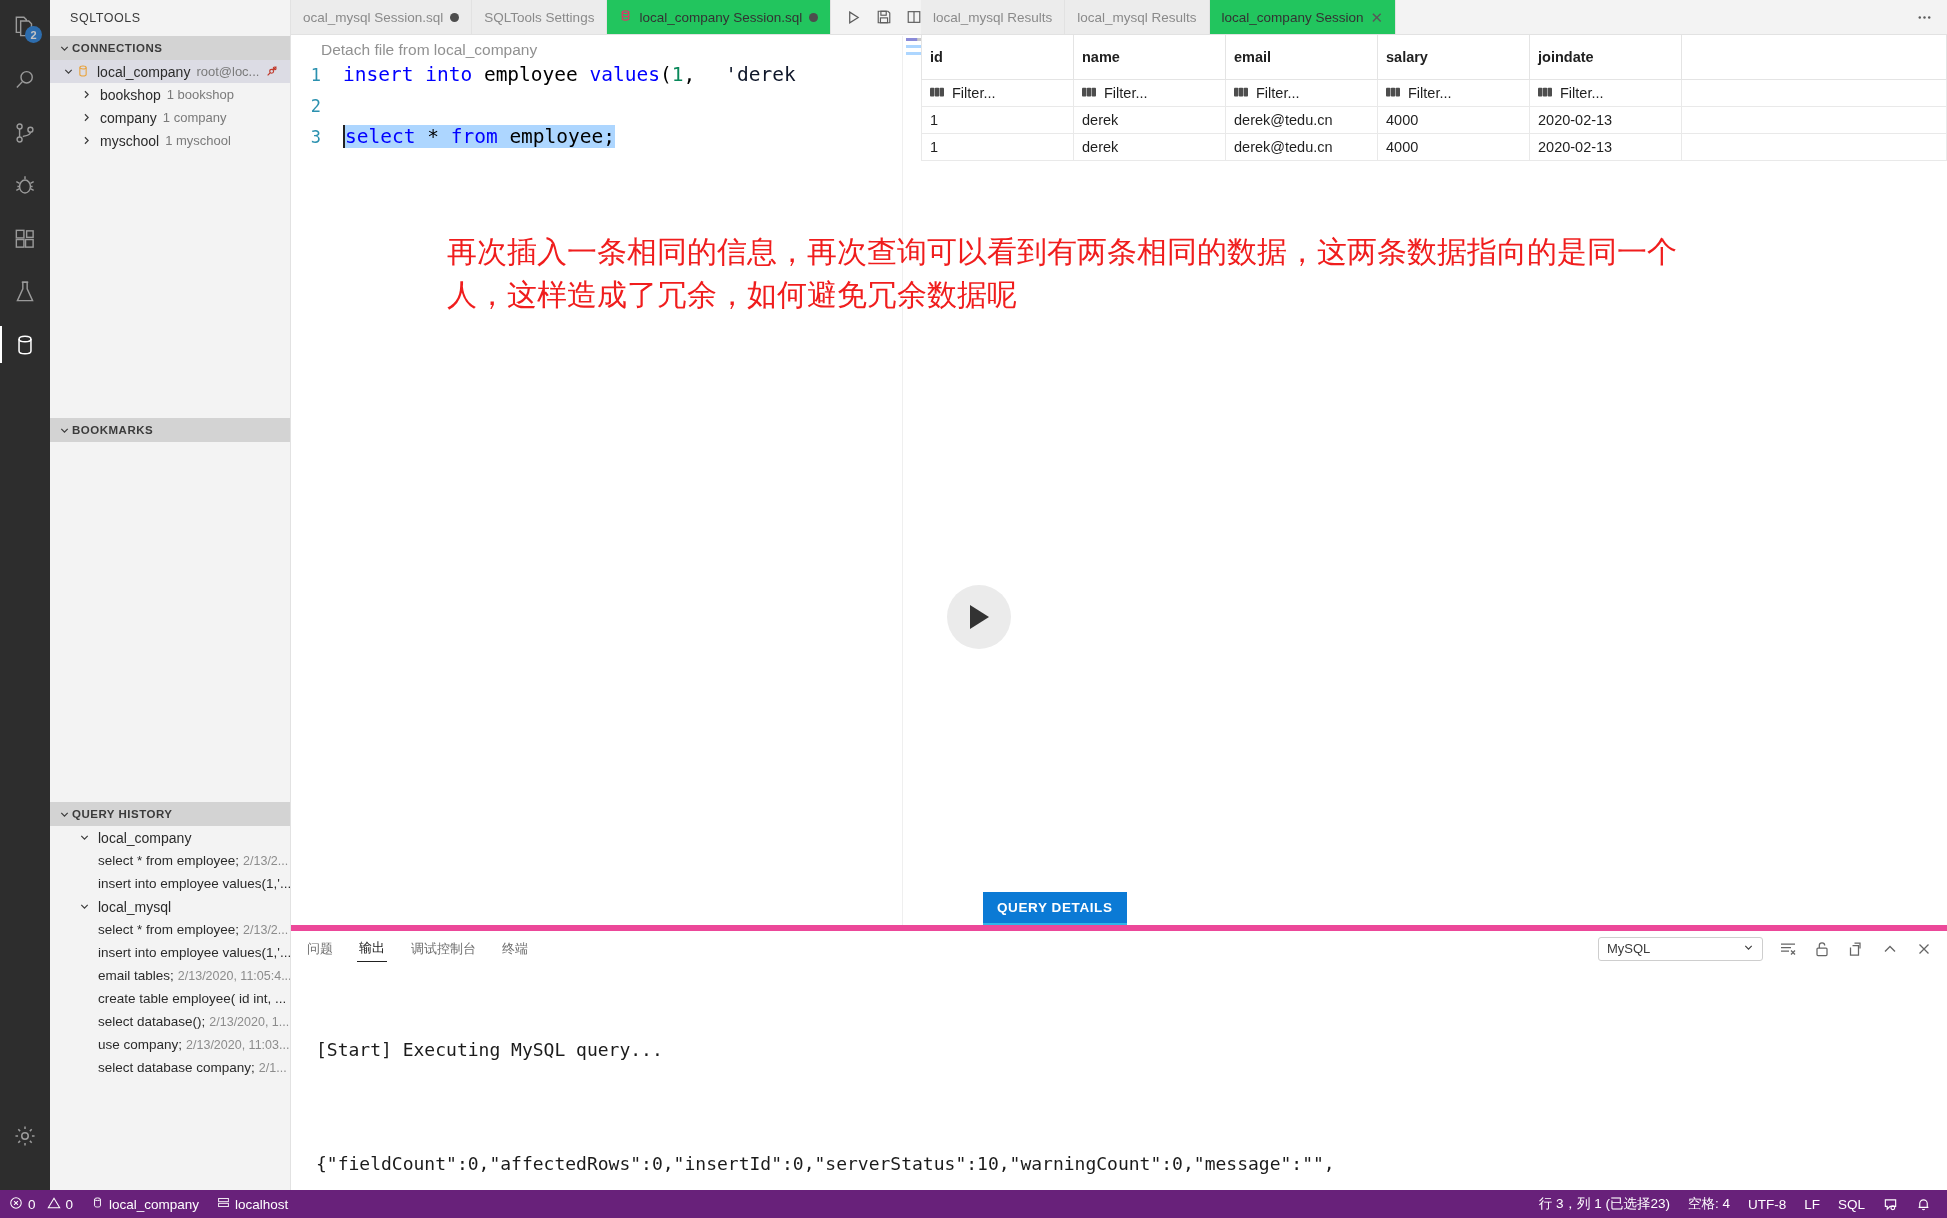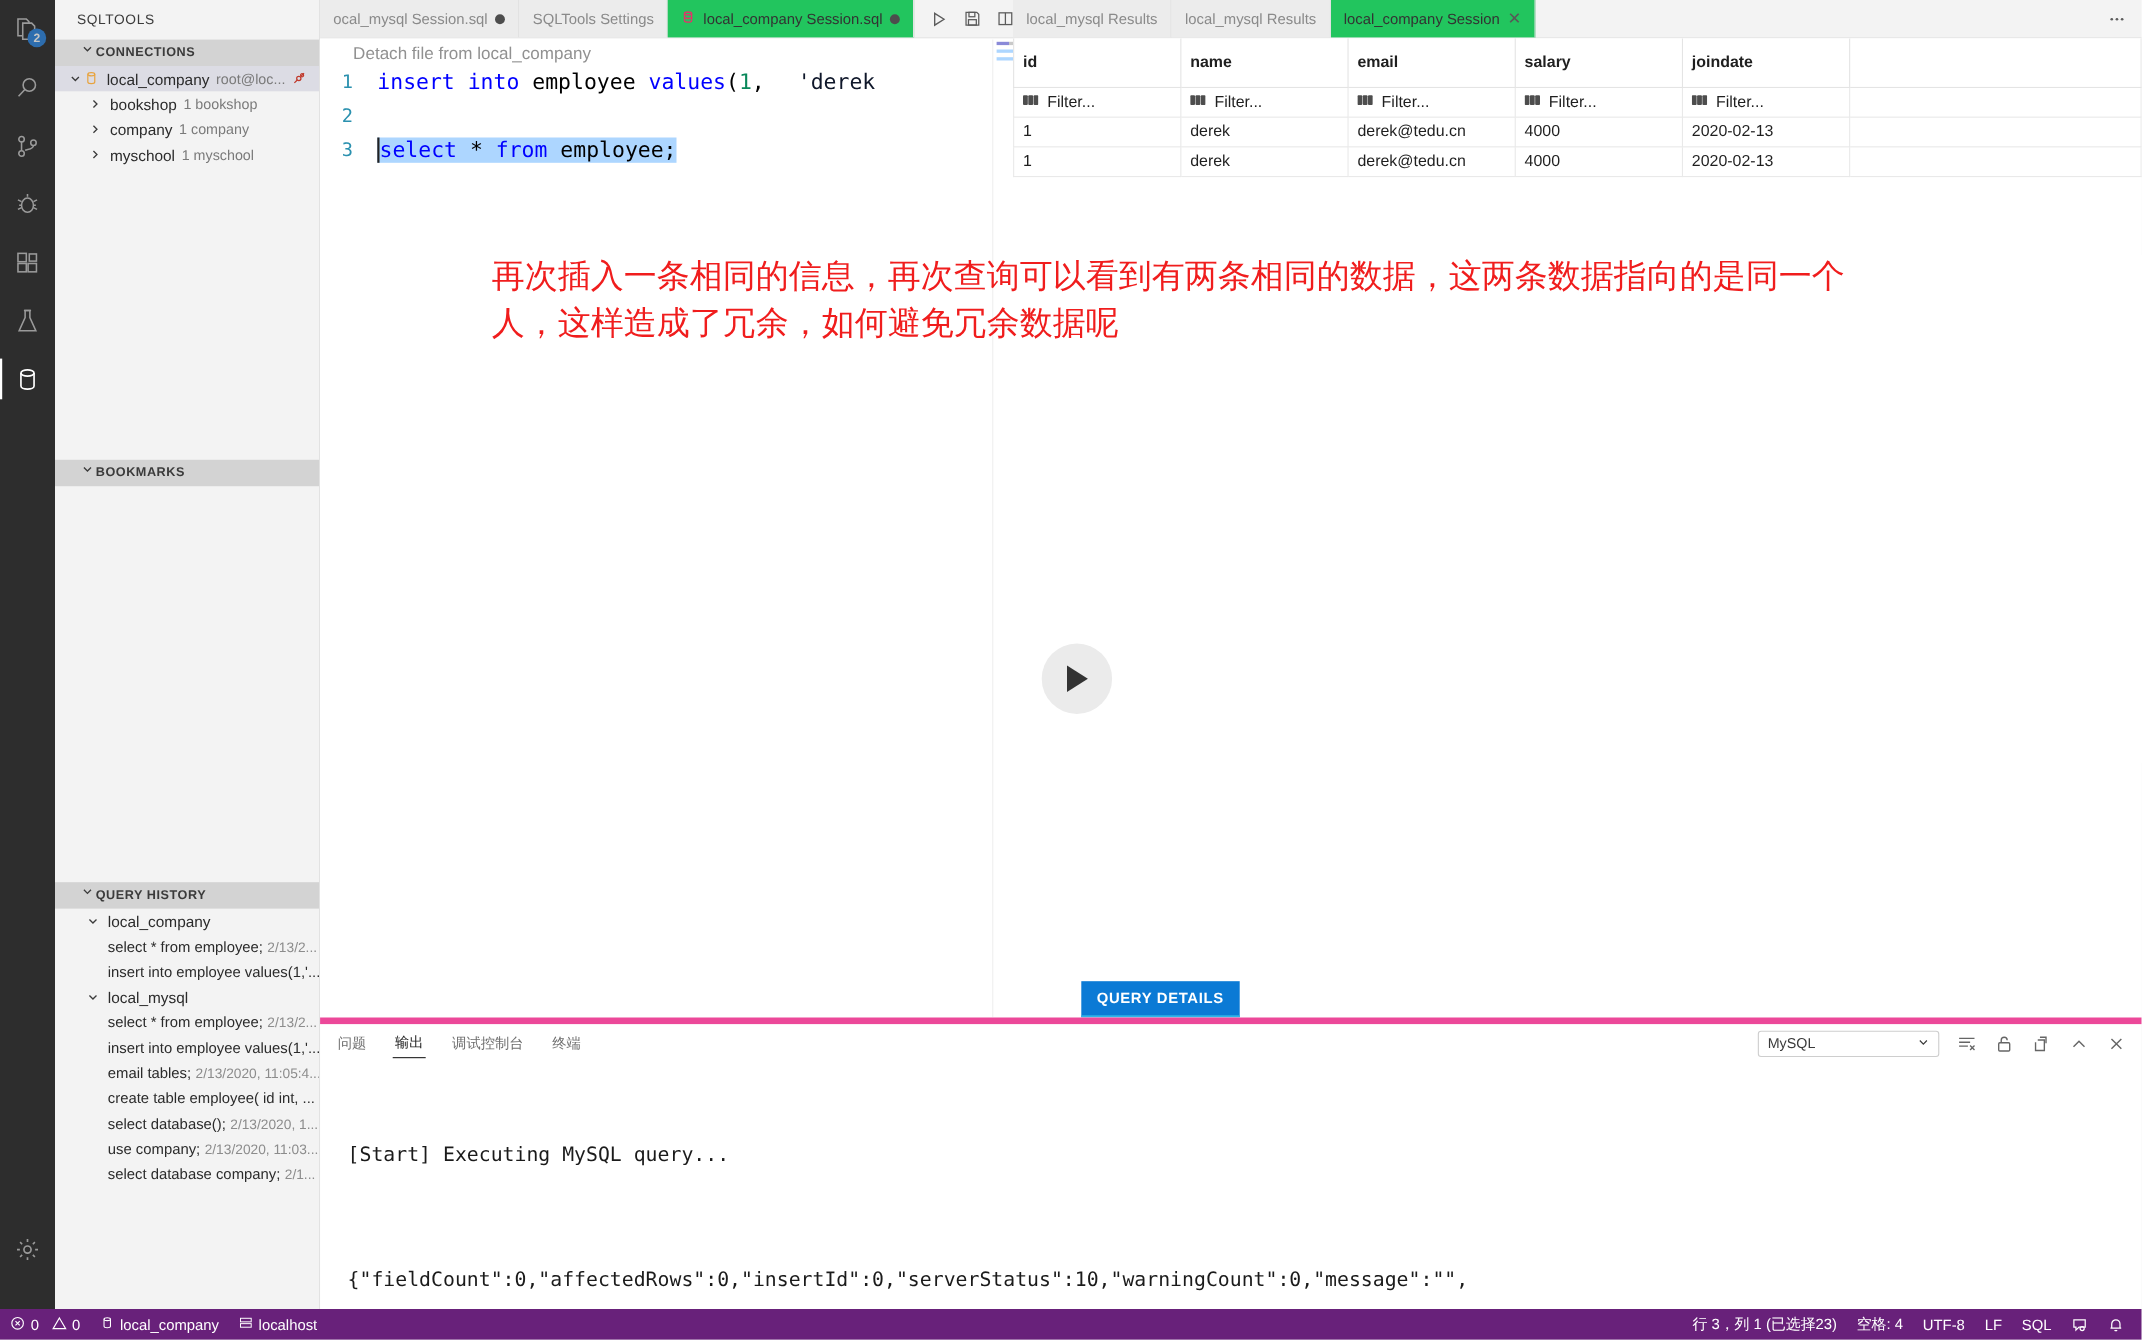--- a/index.html
+++ b/index.html
@@ -40,21 +40,21 @@
     background: #f3f3f3; border-right: 1px solid #e2e2e2;
     font-size: 14px; color: #3b3b3b;
   }
   .sidebar-title {
     height: 36px; line-height: 36px; padding-left: 20px;
     font-size: 12.5px; letter-spacing: .55px; color: #3b3b3b;
   }
   .section-header {
     height: 24px; line-height: 24px; background: #d3d3d3;
     font-size: 11.5px; font-weight: bold; letter-spacing: .5px; color: #3b3b3b;
-    display: flex; align-items: flex-start; padding-left: 21px;
+    display: flex; align-items: center; padding-left: 6px;
   }
   .twisty { width: 16px; height: 16px; display:inline-flex; align-items:center; justify-content:center; flex: 0 0 16px; }
   .twisty svg { display:block; }
   .tree-row {
     height: 23px; display: flex; align-items: center; font-size: 14px;
     padding-right: 6px; white-space: nowrap; overflow: hidden;
   }
   .tree-row.selected { background: #dcdce4; }
   .tree-row .label { color: #2b2b2b; }
   .tree-row .dim { color: #7a7a7a; margin-left: 6px; font-size: 13px; }

